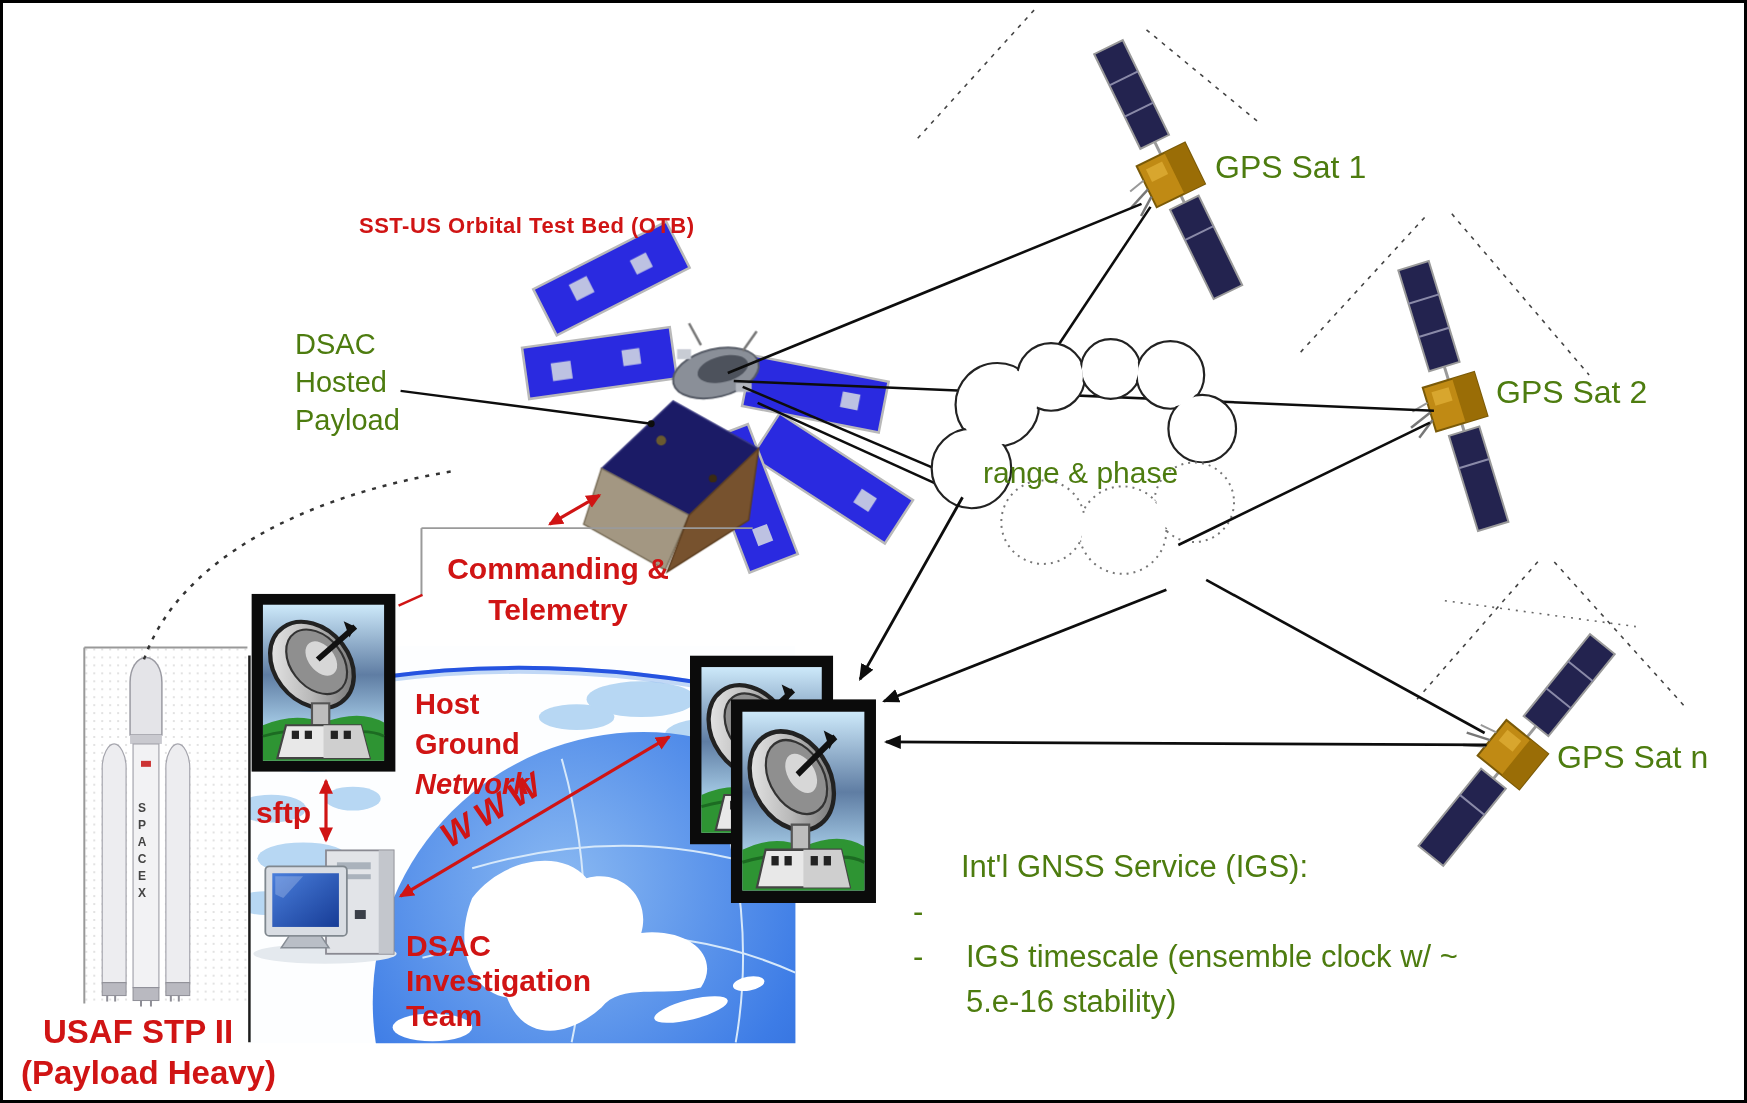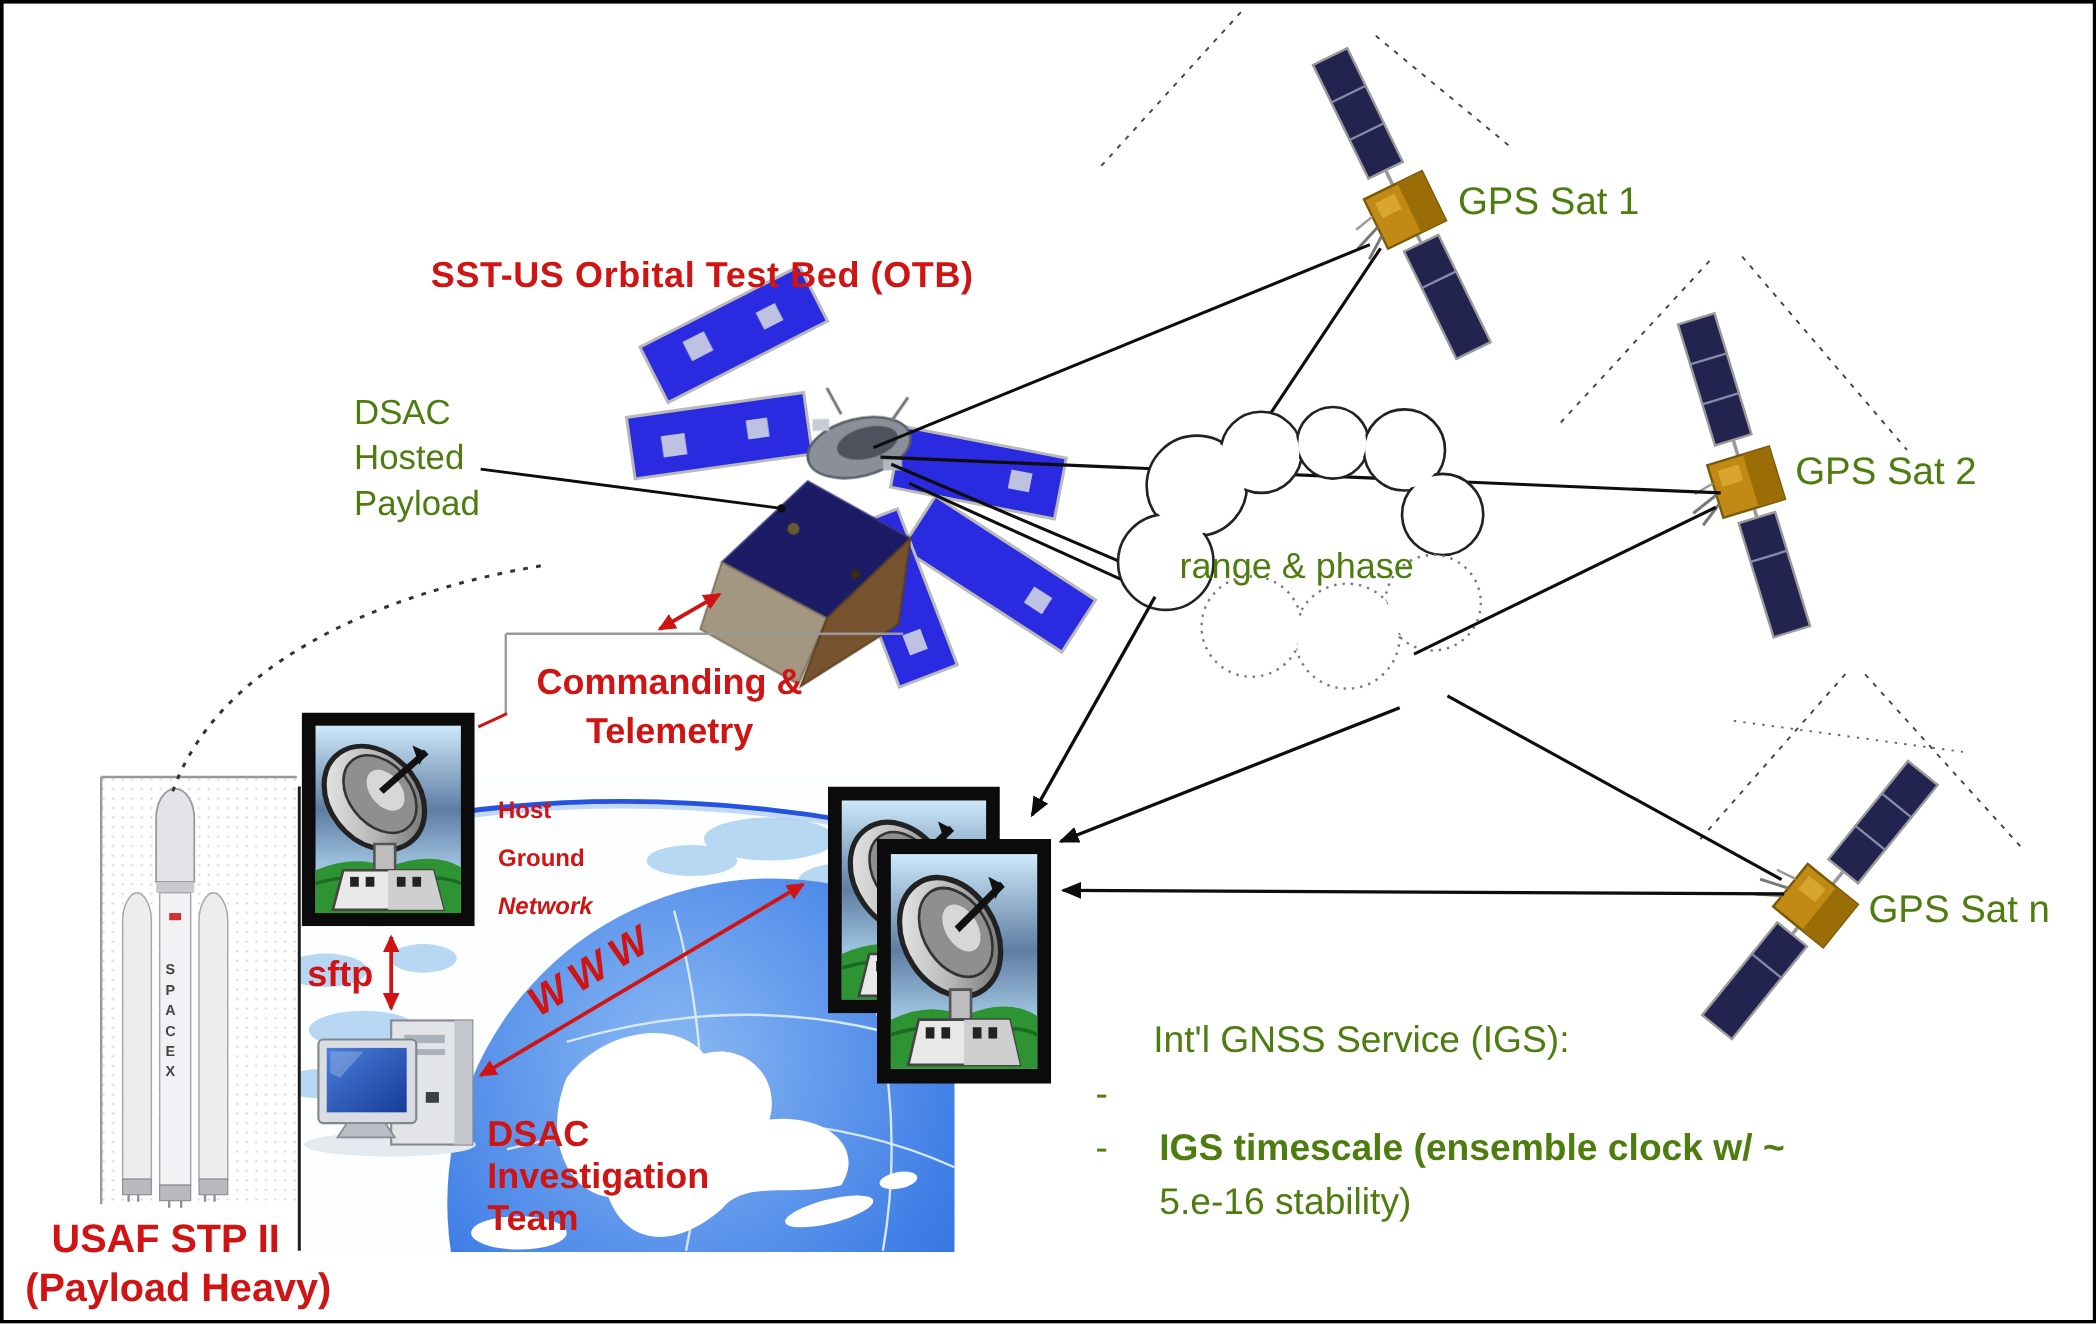--- a/index.html
+++ b/index.html
@@ -5,26 +5,26 @@
   html,body{margin:0;padding:0;background:#ffffff;}
   #stage{
     position:relative;width:1747px;height:1103px;background:#ffffff;
     border:3px solid #000;box-sizing:border-box;overflow:hidden;
     font-family:"Liberation Sans", sans-serif;
   }
   #art{position:absolute;left:0;top:0;width:100%;height:100%;}
   .lbl{position:absolute;white-space:nowrap;line-height:1.0;}
   .red{color:#d01414;font-weight:bold;}
   .blk{color:#4d7c0f;font-weight:normal;}
-  .title{font-size:30px;letter-spacing:0.5px;}
+  .title{font-size:22px;letter-spacing:0.5px;}
   .gps{font-size:32px;}
   .payload{font-size:29px;line-height:38px;}
   .cloudtxt{font-size:30px;width:230px;}
   .cmd{font-size:30px;width:272px;text-align:center;}
-  .hostnet{font-size:20px;line-height:40px;}
+  .hostnet{font-size:29px;line-height:40px;margin-top:28px;}
   .sftp{font-size:30px;}
   .www{font-size:34px;font-style:italic;letter-spacing:7px;transform:rotate(-31deg);}
   .team{font-size:30px;line-height:35px;}
   .usaf{font-size:33px;}
   .igs{font-size:31px;}
   .spacex{font-size:12px;color:#444;letter-spacing:3px;
     writing-mode:vertical-rl;text-orientation:upright;font-weight:bold;}
 </style>
 </head>
 <body>
@@ -309,16 +309,16 @@
 <div class="lbl red team" style="left:403px;top:995px;">Team</div>
 
 <div class="lbl red usaf" style="left:40px;top:1012px;">USAF STP II</div>
 <div class="lbl red usaf" style="left:18px;top:1053px;">(Payload Heavy)</div>
 
 <div class="lbl spacex" style="left:133px;top:798px;height:180px;">SPACEX</div>
 
 <div class="lbl blk igs" style="left:958px;top:848px;">Int'l GNSS Service (IGS):</div>
 <div class="lbl blk igs" style="left:910px;top:893px;">-</div>
 <div class="lbl blk igs" style="left:910px;top:938px;">-</div>
-<div class="lbl blk igs" style="left:963px;top:938px;font-weight:bold;">IGS timescale (ensemble clock w/ ~</div>
+<div class="lbl blk igs" style="left:963px;top:938px;">IGS timescale (ensemble clock w/ ~</div>
 <div class="lbl blk igs" style="left:963px;top:983px;">5.e-16 stability)</div>
 
 </div>
 
 </body></html>

